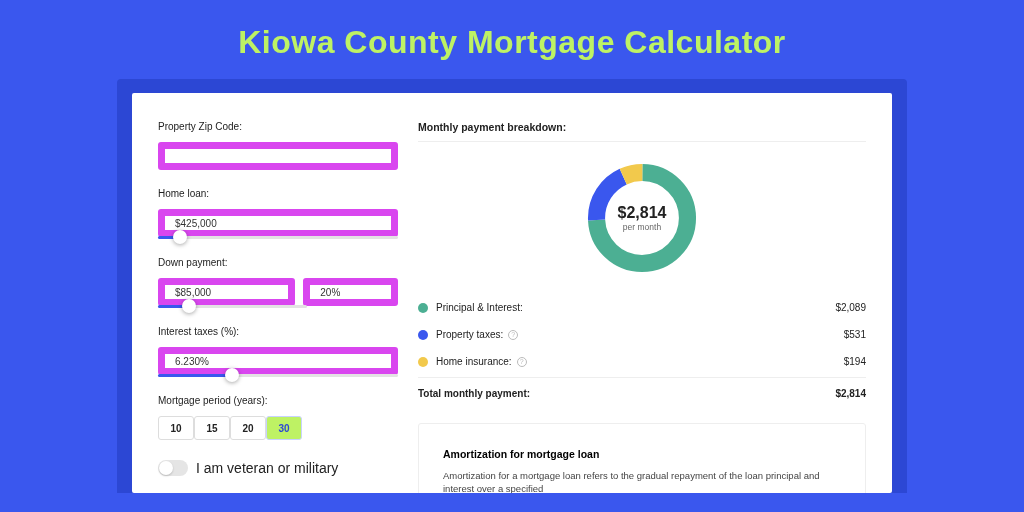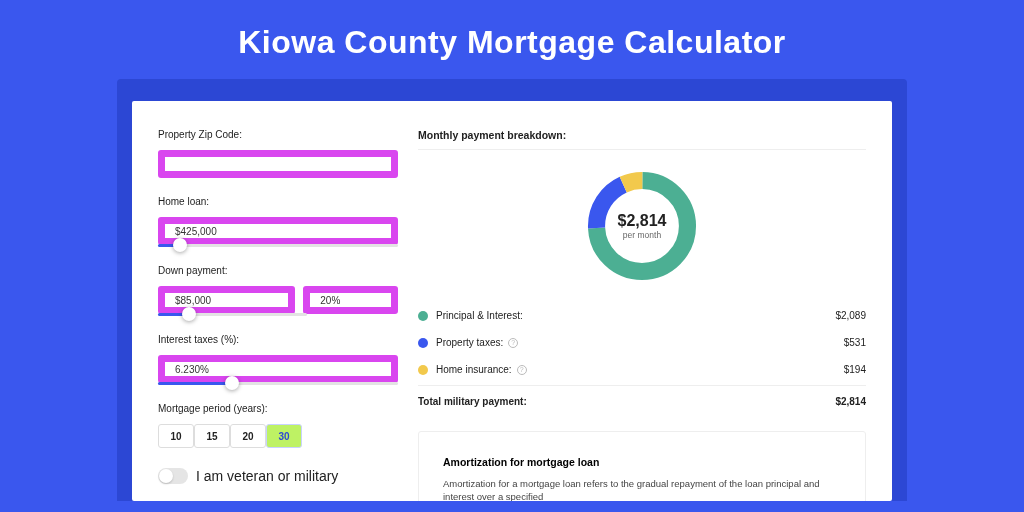--- a/index.html
+++ b/index.html
@@ -1,19 +1,19 @@
 <!DOCTYPE html>
 <html><head>
 <meta charset="utf-8">
 <style>
   * { box-sizing: border-box; margin: 0; padding: 0; font-family: Arial, Helvetica, sans-serif; }
   body { background: #3a57ee; width: 1024px; height: 512px; overflow: hidden; }
-  .page-title { color: #ffffff; font-size: 32px; font-weight: 800; text-align: center; padding: 24px 0 18px; letter-spacing: .5px; }
+  .page-title { color: #bef264; font-size: 32px; font-weight: 800; text-align: center; padding: 24px 0 18px; letter-spacing: .5px; }
   .window-shadow { background: #2c47d4; margin: 0 auto; width: 790px; border-radius: 4px 4px 0 0; padding: 14px 0 0; }
-  .calc-card { background: #fff; margin: 8px auto; width: 760px; border-radius: 2px; padding: 28px 26px 0; display: flex; gap: 20px; overflow: hidden; height: 400px; }
+  .calc-card { background: #fff; margin: 0 auto; width: 760px; border-radius: 2px; padding: 28px 26px 0; display: flex; gap: 20px; overflow: hidden; height: 400px; }
   .left-col { width: 240px; flex-shrink: 0; }
   .right-col { flex: 1; }
   .field-label { font-size: 10px; color: #222; margin-bottom: 10px; display: block; }
   .text-input { width: 100%; height: 28px; border: 7px solid #d946ef; border-radius: 3px; font-size: 10px; padding: 0 10px; color: #333; }
   .field-block { margin-bottom: 18px; position: relative; }
   .slider-track { height: 3px; background: #e3e3e3; border-radius: 2px; position: relative; margin-top: -1px; }
   .slider-fill { height: 3px; background: #3a57ee; border-radius: 2px; position: absolute; left: 0; }
   .slider-thumb { width: 14px; height: 14px; background: #fff; border-radius: 50%; box-shadow: 0 1px 4px rgba(0,0,0,.35); position: absolute; top: -6px; transform: translateX(-50%); }
   .down-row { display: flex; gap: 8px; }
   .down-row .text-input:first-child { flex: 1.7; } .down-row .text-input:last-child { flex: 1; }
@@ -131,21 +131,21 @@
             <div class="lbl-left"><span class="dot b"></span>Property taxes:<span class="info-ic">?</span></div>
             <div>$531</div>
           </div>
           <div class="breakdown-row">
             <div class="lbl-left"><span class="dot y"></span>Home insurance:<span class="info-ic">?</span></div>
             <div>$194</div>
           </div>
         </div>
 
       <div class="breakdown-row total">
-        <div class="lbl-left">Total military payment:</div>
+        <div class="lbl-left">Total monthly payment:</div>
         <div>$2,814</div>
       </div>
 
       <div class="amort-card">
         <div class="amort-title">Amortization for mortgage loan</div>
         <div class="amort-text">Amortization for a mortgage loan refers to the gradual repayment of the loan principal and interest over a specified</div>
       </div>
     </div>
 
   </div>

